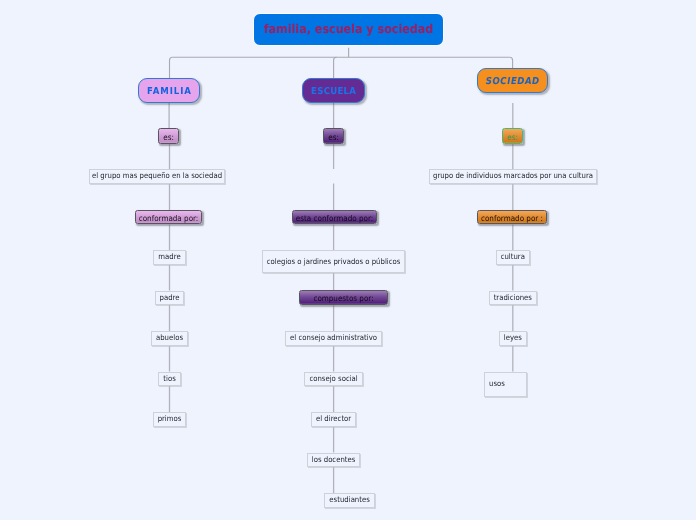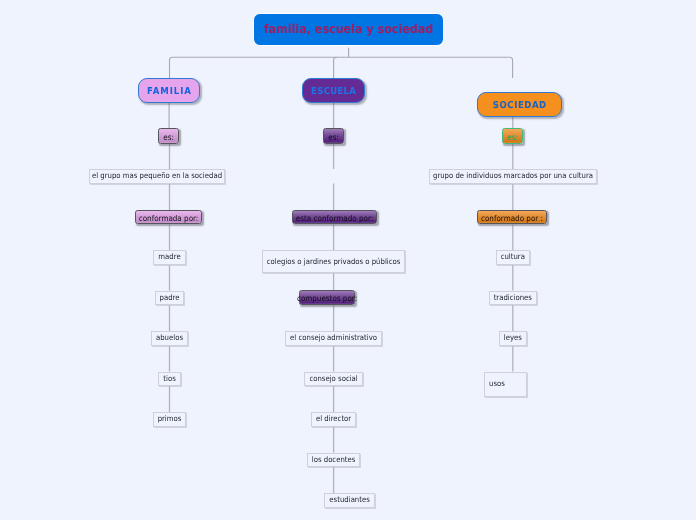--- a/index.html
+++ b/index.html
@@ -111,25 +111,25 @@
 
 <div class="node main escuela" style="left:302px;top:78px;width:63px;height:25px;">
   <span>ESCUELA</span>
 </div>
 <div class="node lbl purple" style="left:323px;top:128.3px;width:21.3px;height:15.8px;">
   <span>es:</span>
 </div>
 <div class="node lbl purple" style="left:292px;top:209.6px;width:85px;height:14.6px;">
   <span>esta conformado por:</span>
 </div>
-<div class="node lbl purple" style="left:299px;top:290.4px;width:56px;height:14.6px;">
+<div class="node lbl purple" style="left:299px;top:290.4px;width:89px;height:14.6px;">
   <span>compuestos por:</span>
 </div>
 
-<div class="node main sociedad" style="left:477px;top:92px;width:85px;height:25px;">
+<div class="node main sociedad" style="left:477px;top:68px;width:71px;height:25px;font-style:italic;">
   <span>SOCIEDAD</span>
 </div>
 <div class="node lbl orangegreen" style="left:502px;top:128.3px;width:21.3px;height:15.8px;">
   <span>es:</span>
 </div>
 <div class="node box" style="left:429px;top:169px;width:168px;height:14.5px;">
   <span>grupo de individuos marcados por una cultura</span>
 </div>
 <div class="node lbl orange" style="left:477px;top:209.6px;width:70px;height:14.6px;">
   <span>conformado por :</span>

